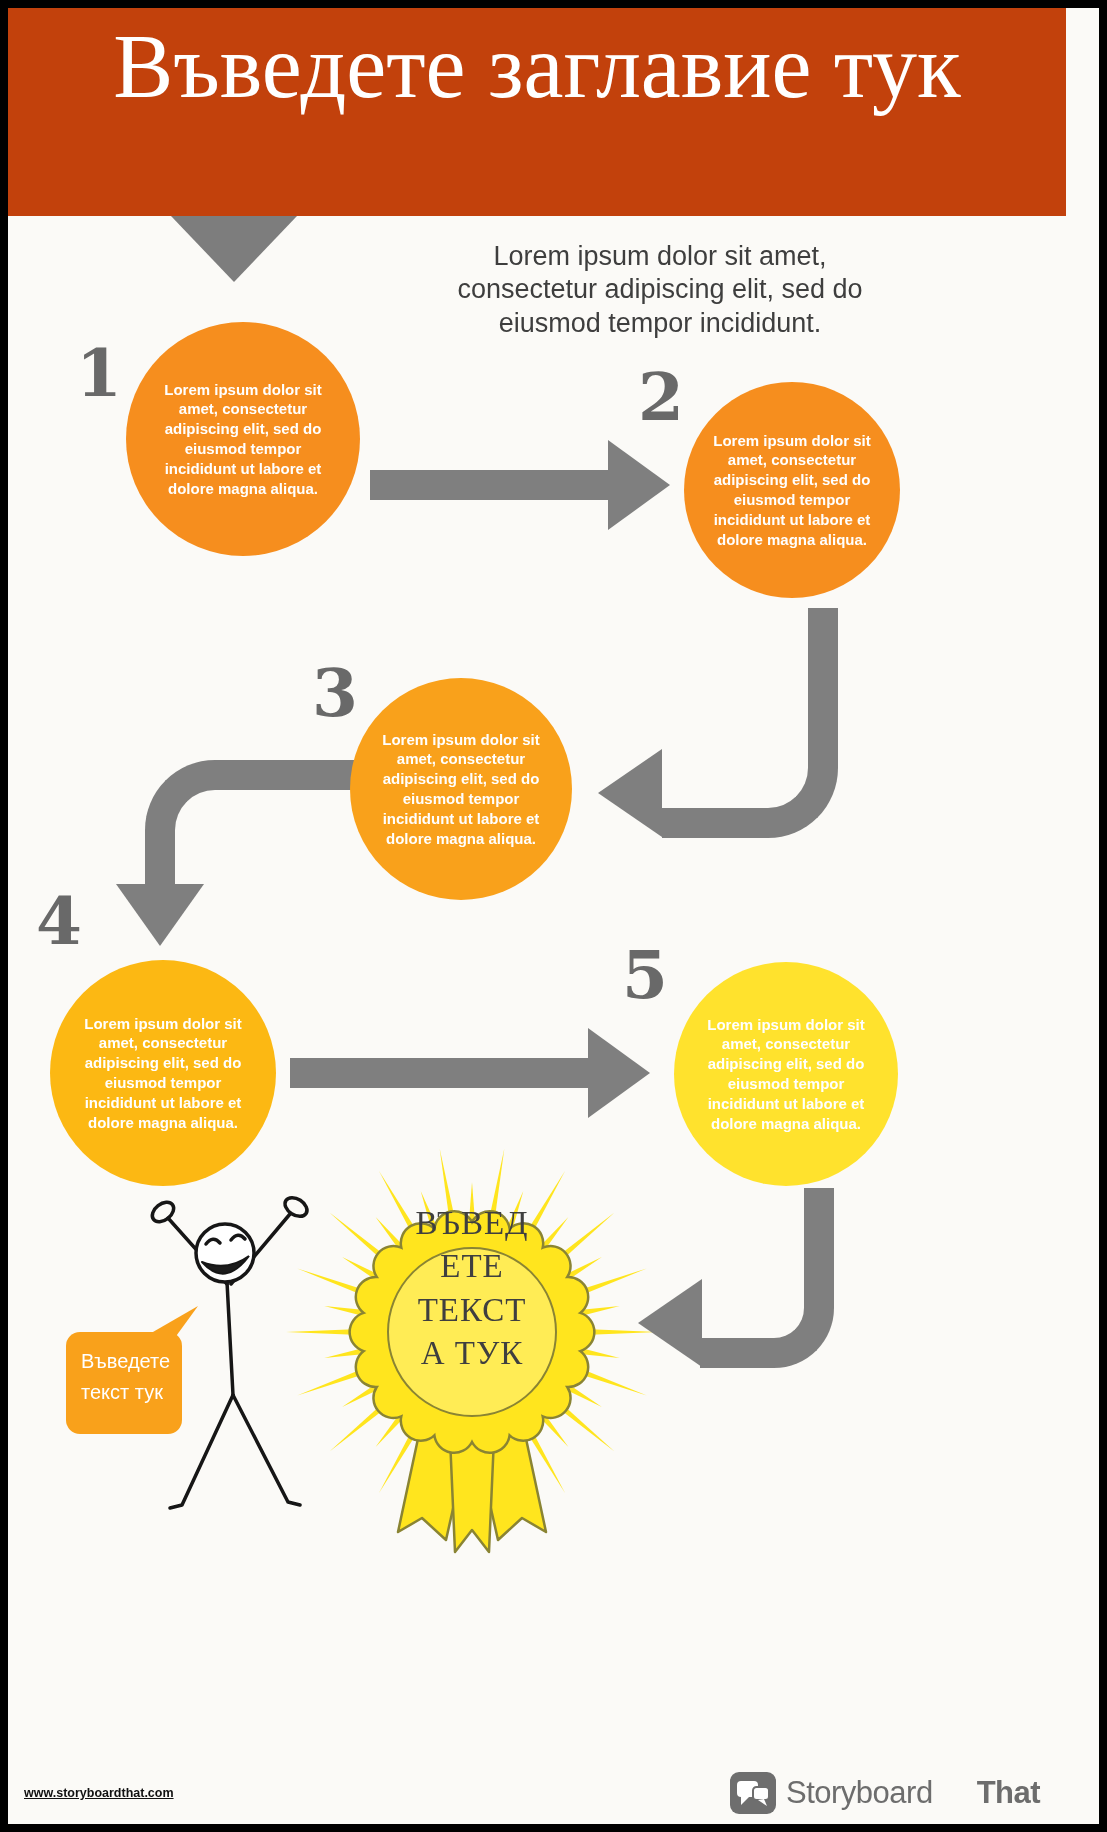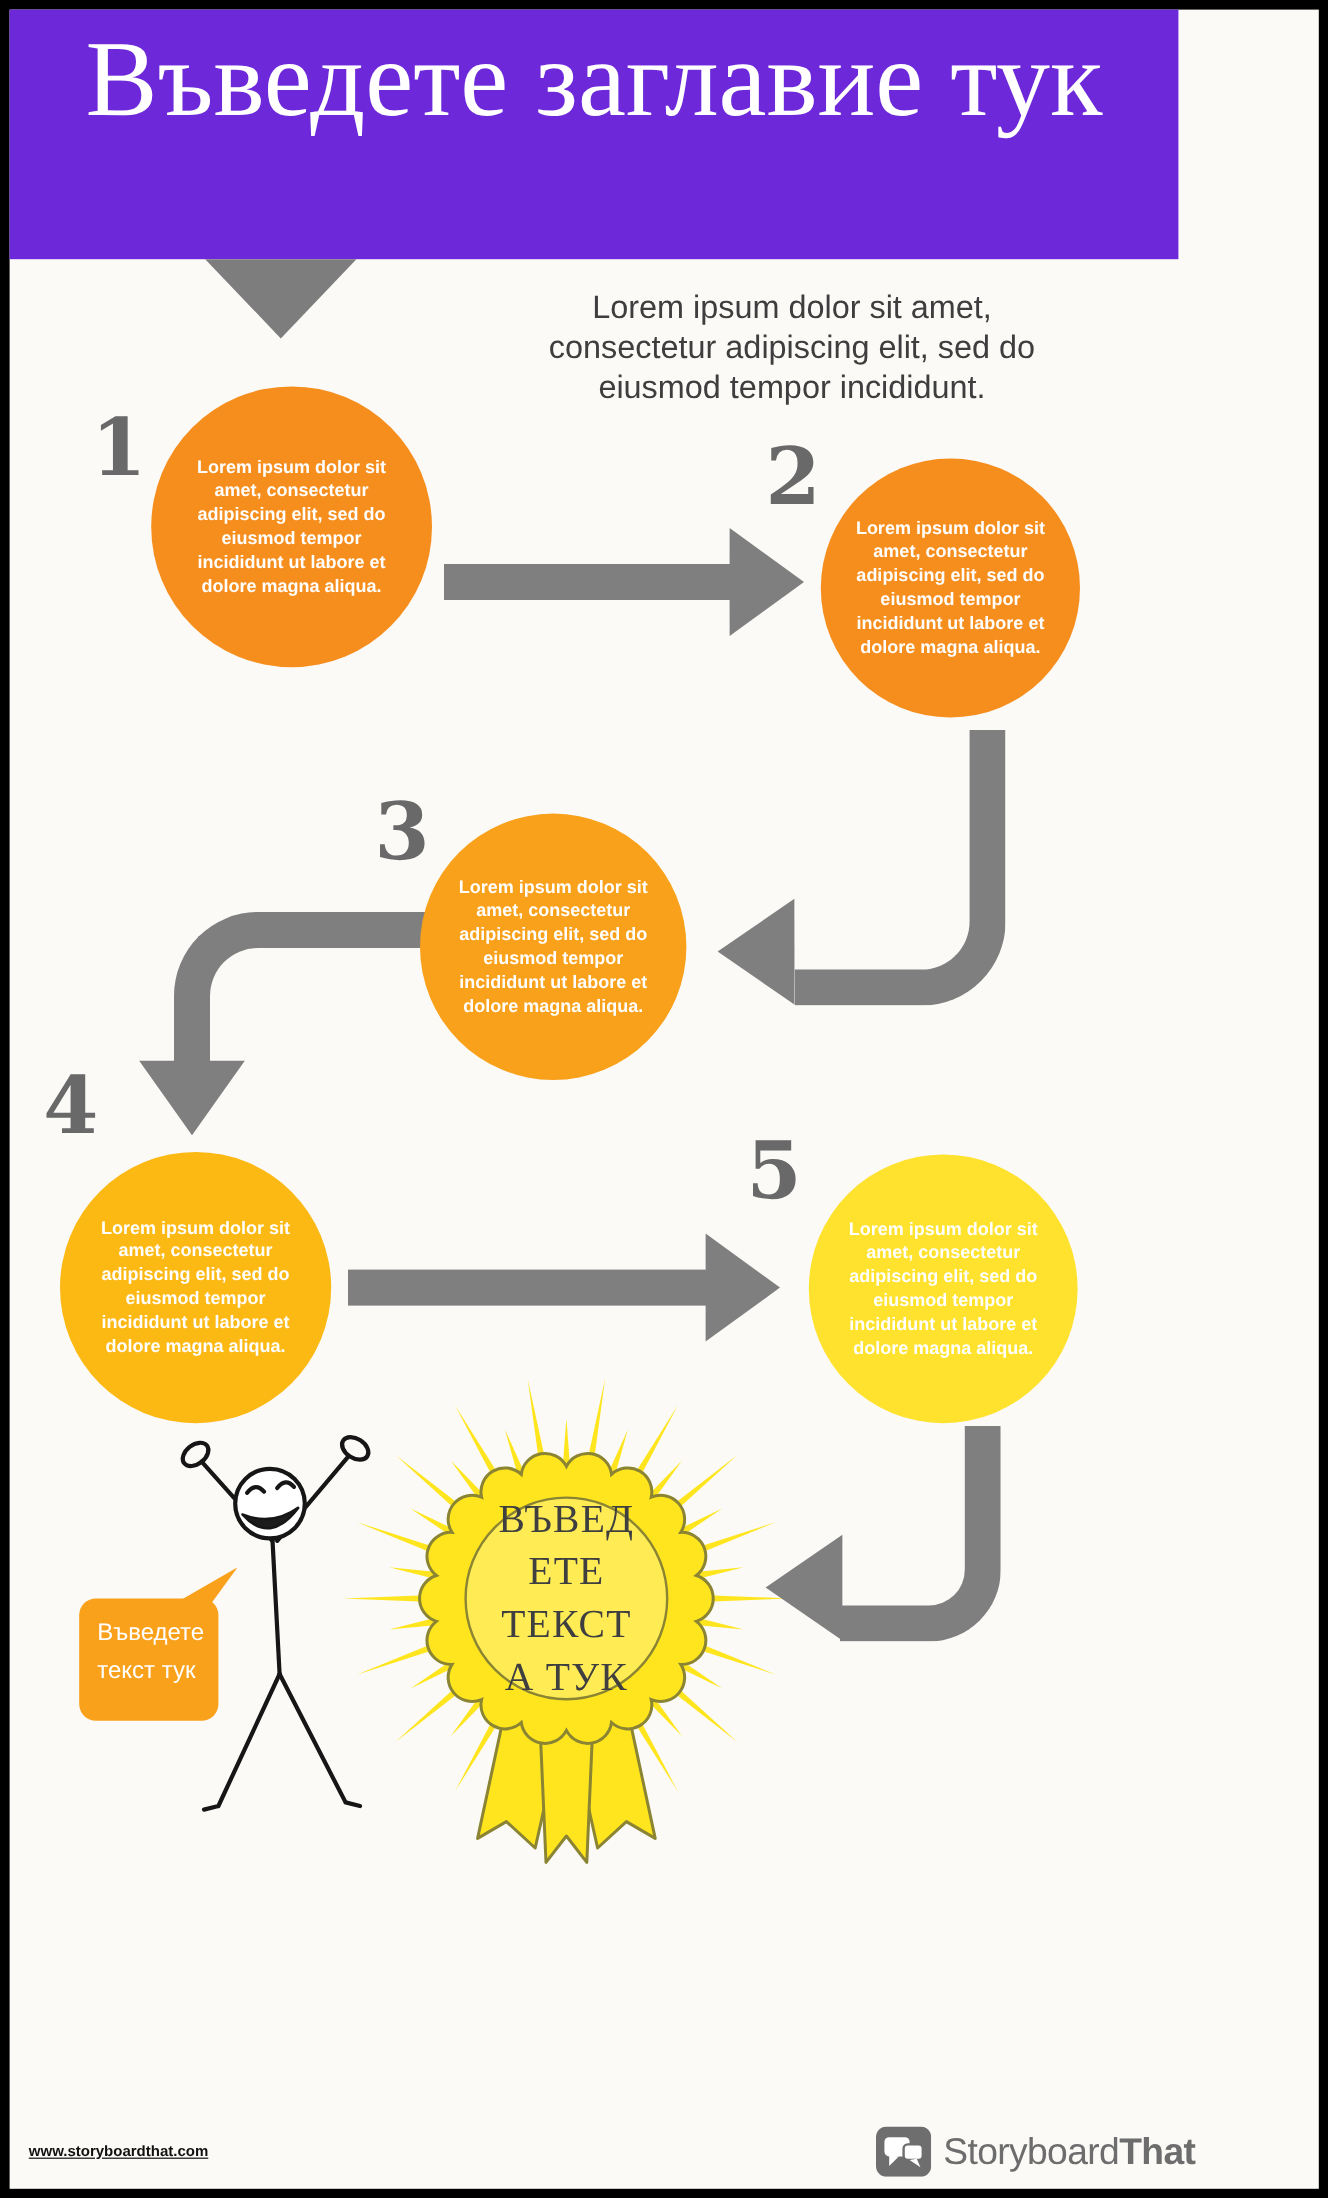--- a/index.html
+++ b/index.html
@@ -3,21 +3,21 @@
 <meta charset="utf-8">
 <style>
   html,body{margin:0;padding:0;background:#222;}
   .poster{
     position:relative;width:1107px;height:1832px;background:#000;
     font-family:"Liberation Sans",sans-serif;overflow:hidden;margin:0 auto;
   }
   .inner{position:absolute;left:8px;top:8px;right:8px;bottom:8px;background:#fbfaf7;}
 
   
-  .hdr{position:absolute;left:8px;top:8px;width:974px;height:208px;background:#6d28d9;z-index:2;}
+  .hdr{position:absolute;left:8px;top:8px;width:1058px;height:208px;background:#c2410c;z-index:2;}
   .hdr h1{
     margin:0 auto;max-width:920px;padding-top:12px;text-align:center;
     font-family:"Liberation Serif",serif;font-weight:400;font-size:90px;line-height:1.04;color:#fff;
   }
   .hdr-tri{position:absolute;left:171px;top:216px;width:0;height:0;z-index:2;
     border-left:63px solid transparent;border-right:63px solid transparent;border-top:66px solid #7d7d7d;}
 
   .intro{
     position:absolute;left:420px;top:240px;width:480px;margin:0;z-index:2;
     text-align:center;font-size:27px;line-height:1.24;color:#3e3e3e;
@@ -49,22 +49,22 @@
   .head-right{width:0;height:0;border-top:45px solid transparent;border-bottom:45px solid transparent;border-left:62px solid #7f7f7f;}
   .a1h{left:608px;top:440px;} .a4h{left:588px;top:1028px;}
   .head-left{width:0;height:0;border-top:44px solid transparent;border-bottom:44px solid transparent;border-right:64px solid #7f7f7f;}
   .a2h{left:598px;top:749px;} .a5h{left:638px;top:1279px;}
   .head-down{width:0;height:0;border-left:44px solid transparent;border-right:44px solid transparent;border-top:62px solid #7f7f7f;}
   .a3h{left:116px;top:884px;}
 
   
   .badge-svg{position:absolute;left:260px;top:1120px;width:424px;height:440px;z-index:1;}
   .badge-text{
-    position:absolute;left:372px;top:1238px;width:200px;height:190px;z-index:4;
-    display:flex;flex-direction:column;align-items:center;justify-content:center;
+    position:absolute;left:372px;top:1186px;width:200px;height:190px;z-index:4;
+    display:flex;flex-direction:column;align-items:center;justify-content:flex-end;
     font-family:"Liberation Serif",serif;font-size:33px;line-height:1.32;color:#3f3f3f;letter-spacing:1px;
   }
 
   
   .figure-svg{position:absolute;left:130px;top:1190px;width:220px;height:330px;z-index:2;}
 
   
   .bubble{
     position:absolute;left:66px;top:1332px;width:116px;height:102px;background:#f9a11b;border-radius:14px;z-index:3;
     color:#fff;font-family:Liberation Sans, sans-serif;font-size:20px;line-height:1.55;
@@ -72,21 +72,21 @@
   }
   .bubble-tail{
     position:absolute;left:146px;top:1306px;width:52px;height:30px;background:#f9a11b;z-index:3;
     clip-path:polygon(0% 100%, 100% 0%, 58% 100%);
   }
 
   
   .site-url{position:absolute;left:24px;top:1786px;font-size:12.5px;font-weight:700;color:#111;z-index:3;text-decoration:underline;}
   .brand{position:absolute;left:730px;top:1772px;display:flex;align-items:center;gap:10px;z-index:3;}
   .brand-name{font-size:31px;color:#6d6d6d;font-weight:400;letter-spacing:-0.5px;}
-  .brand-name b{font-weight:700;}
+  .brand-name b{font-weight:700;padding-left:44px;}
 </style>
 </head>
 <body>
 
 <div class="poster">
   <div class="inner"></div>
 
   <svg class="badge-svg" id="badge-art" viewBox="0 0 424 440">
       <polygon points="324.0,209.1 324.0,214.9 398.0,212.0" fill="#ffe51e"></polygon>
       <polygon points="322.8,228.6 321.8,234.3 359.7,238.0" fill="#ffe51e"></polygon>

